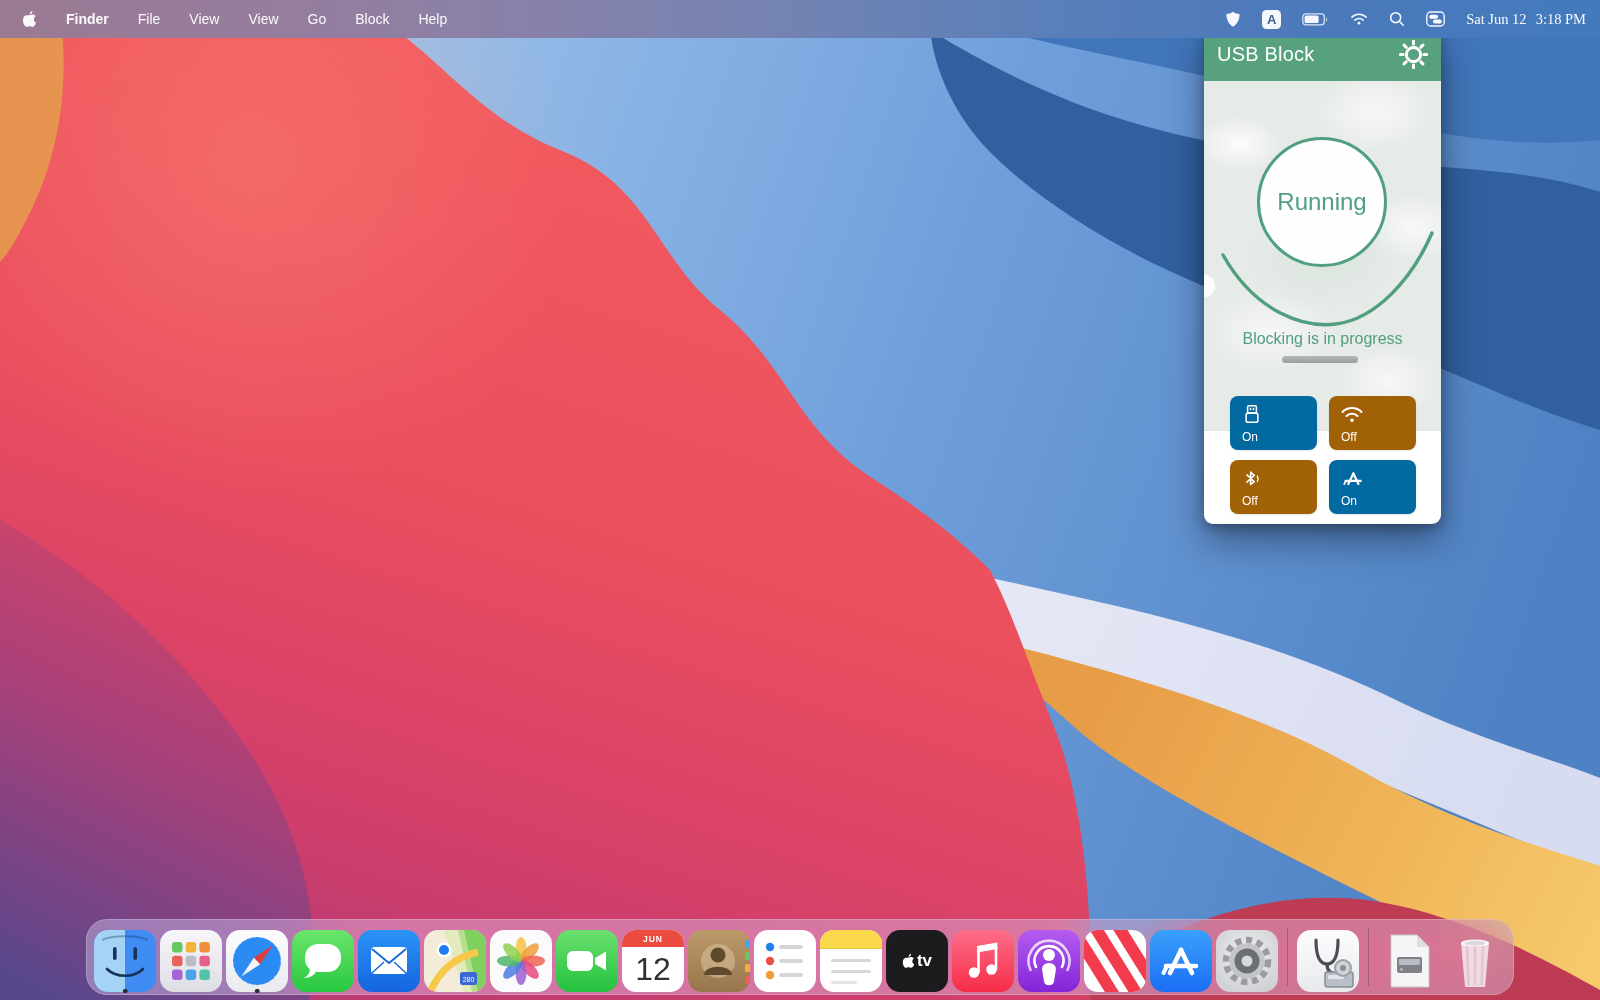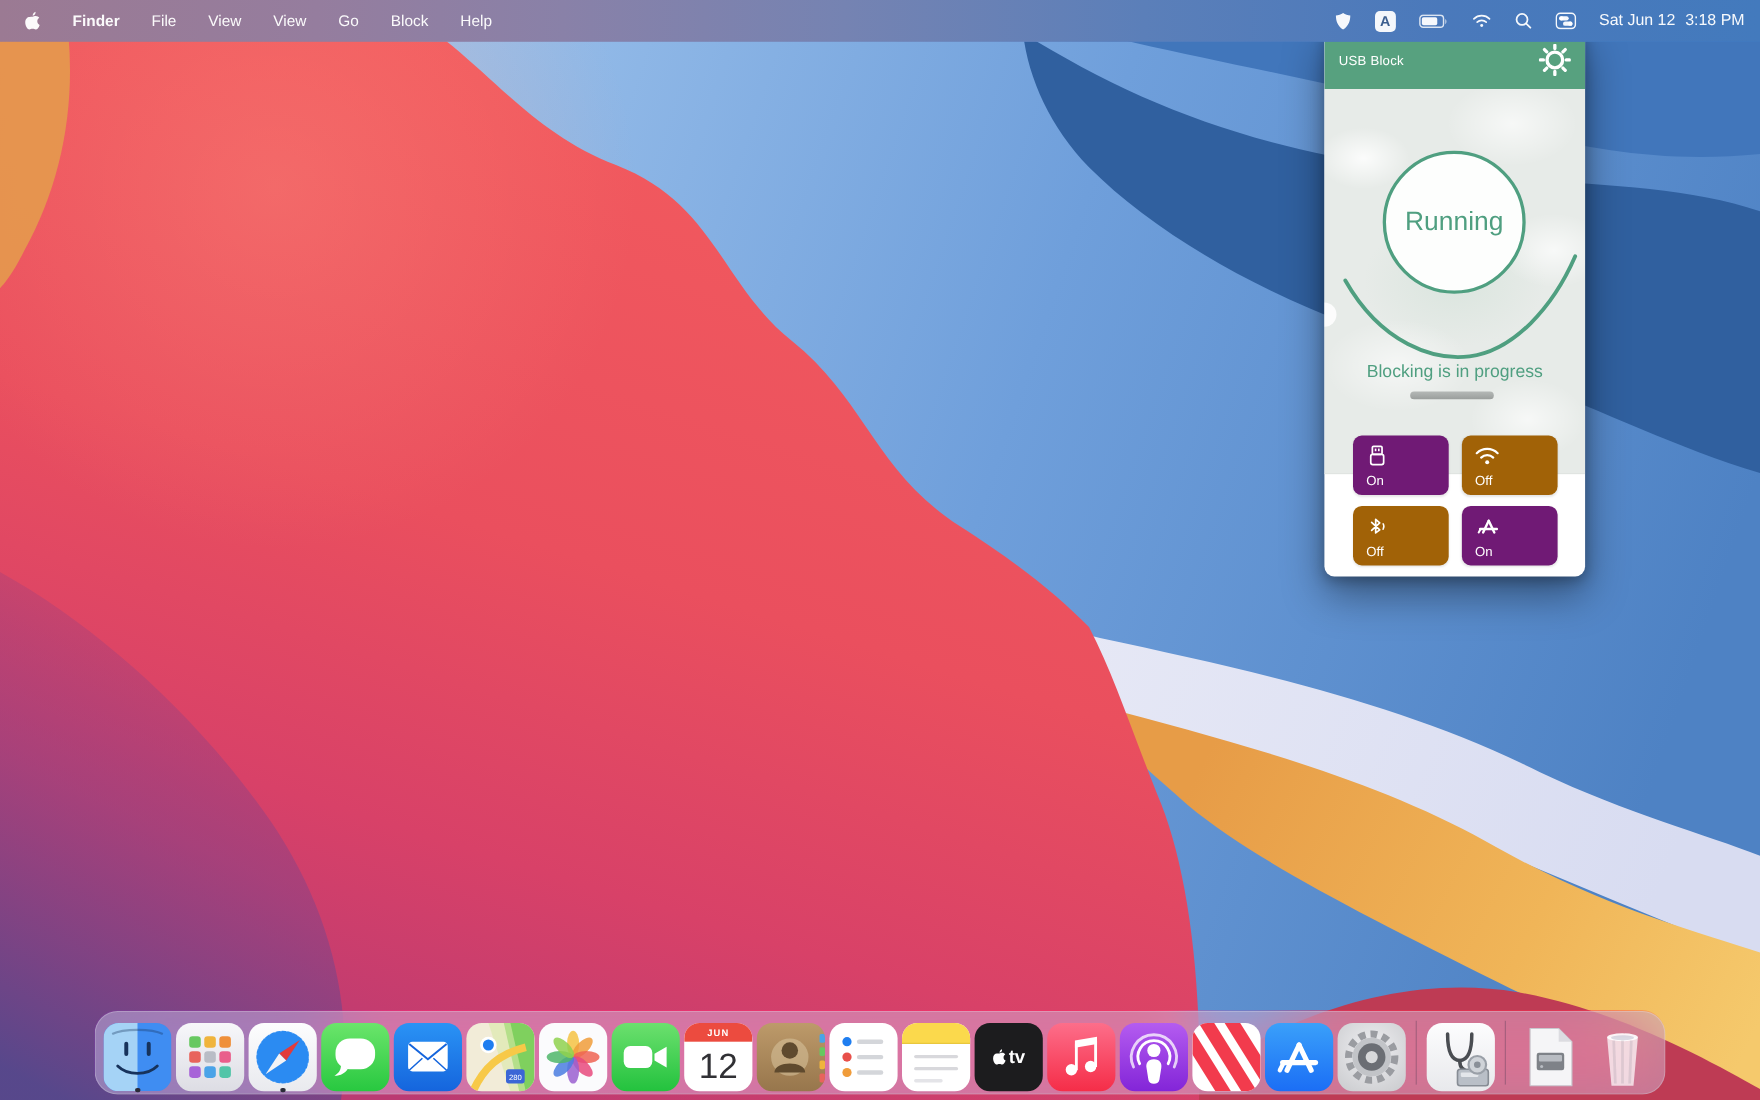--- a/index.html
+++ b/index.html
@@ -14,34 +14,34 @@
     position:absolute; top:0; left:0; width:1600px; height:38px; z-index:50;
     display:flex; align-items:center; justify-content:space-between;
     background:linear-gradient(90deg,#9b7a93 0%,#957d9e 18%,#8981a8 32%,#7583b2 48%,#5b7fb9 65%,#4a79bb 82%,#437abd 100%);
     backdrop-filter:blur(18px) saturate(150%);
     color:rgba(255,255,255,.96); font-size:14px;
   }
   .menubar-left { display:flex; align-items:center; gap:29px; padding-left:22px; }
   .menubar-left .appname { font-weight:bold; }
   .menubar-left span, .menubar-right > div { cursor:default; }
   .menubar-right { display:flex; align-items:center; gap:21px; padding-right:14px; }
-  .menubar-right .clock { font-size:14.5px; font-weight:500; display:flex; gap:9px; }
+  .menubar-right .clock { font-size:14.5px; font-weight:500; display:flex; gap:9px;font-family:Liberation Serif, serif; }
   .mb-icon { display:flex; align-items:center; }
 
   
   .window {
     position:absolute; left:1204px; top:28px; width:237px; height:496px; z-index:40;
     border-radius:6px 6px 9px 9px; overflow:hidden; background:#ffffff;
     box-shadow:0 16px 38px rgba(0,0,0,.40), 0 4px 12px rgba(0,0,0,.25);
   }
   .win-header {
     height:53px; background:#57a17f; display:flex; align-items:center;
     justify-content:space-between; padding:0 13px;
   }
-  .win-title { color:#fff; font-size:12px; letter-spacing:.2px; }
+  .win-title { color:#fff; font-size:20px; letter-spacing:.2px; }
   .gear-btn { display:flex; align-items:center; cursor:pointer; }
   .win-texture {
     position:relative; height:350px; background-color:#e7ebe8;
     background-image:
       radial-gradient(60px 40px at 15% 18%, rgba(255,255,255,.85), transparent 70%),
       radial-gradient(85px 55px at 72% 9%,  rgba(255,255,255,.65), transparent 70%),
       radial-gradient(70px 48px at 88% 42%, rgba(255,255,255,.7), transparent 70%),
       radial-gradient(95px 60px at 28% 72%, rgba(255,255,255,.6), transparent 70%),
       radial-gradient(75px 52px at 78% 86%, rgba(255,255,255,.65), transparent 70%),
       radial-gradient(110px 80px at 50% 50%, rgba(208,224,214,.55), transparent 75%);
@@ -63,21 +63,21 @@
     border-radius:3.5px; background:linear-gradient(#b4b8b6,#9a9e9c);
   }
   .toggle-grid {
     position:absolute; left:26px; top:368px;
     display:grid; grid-template-columns:87px 87px; grid-auto-rows:54px; gap:10px 12px;
   }
   .toggle {
     border-radius:8px; position:relative; cursor:pointer;
     box-shadow:0 1px 2px rgba(0,0,0,.10);
   }
-  .toggle.on  { background:#701a75; }
+  .toggle.on  { background:#0369a1; }
   .toggle.off { background:#a16207; }
   .toggle .t-icon  { position:absolute; left:11px; top:7px; }
   .toggle .t-label { position:absolute; left:12px; bottom:6px; color:#fff; font-size:12px; }
 
   
   .dock {
     position:absolute; bottom:5px; left:50%; transform:translateX(-50%); z-index:50;
     height:76px; display:flex; align-items:center; gap:4px; padding:0 7px;
     background:rgba(190,186,214,.50); backdrop-filter:blur(30px) saturate(160%);
     border:1px solid rgba(255,255,255,.22); border-radius:21px;

